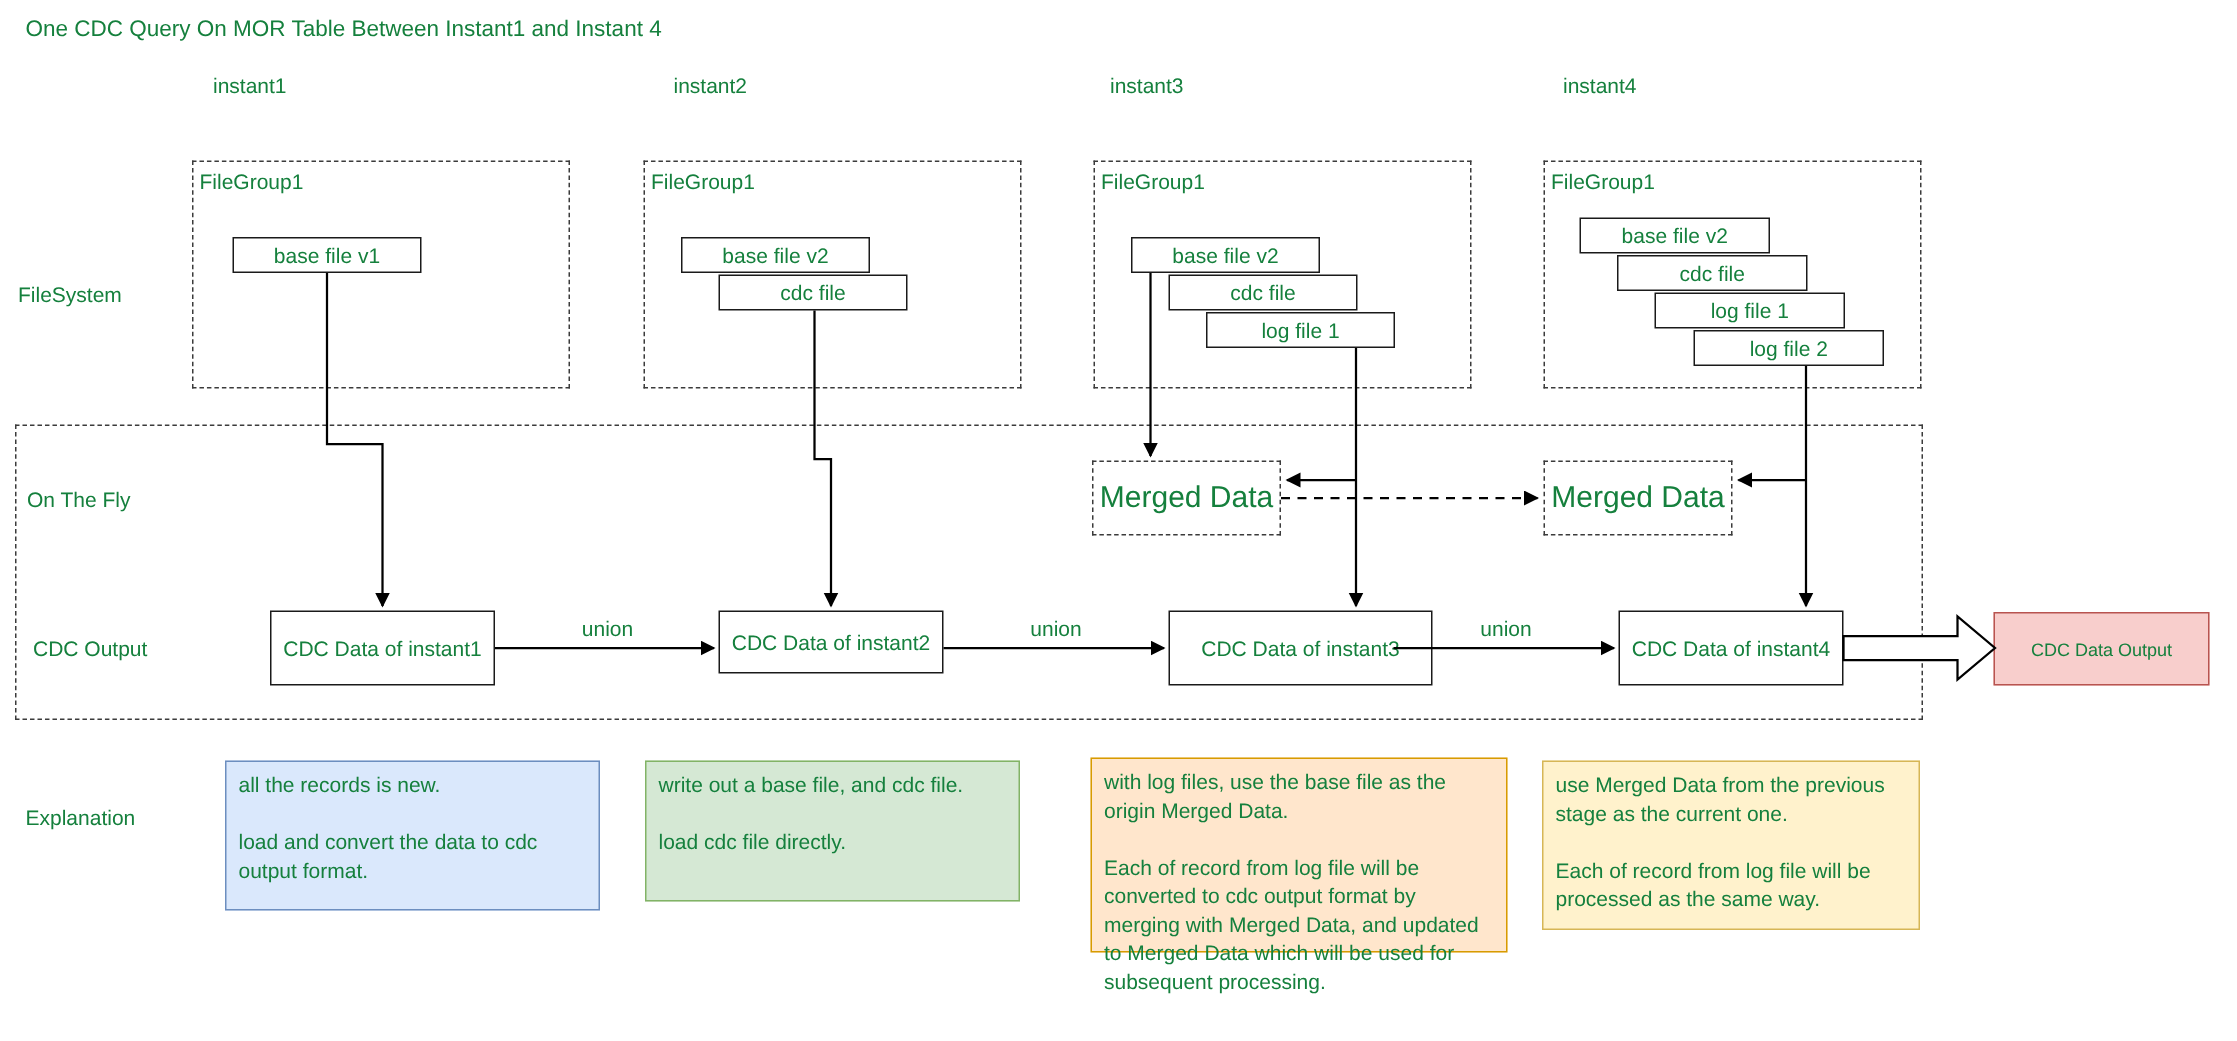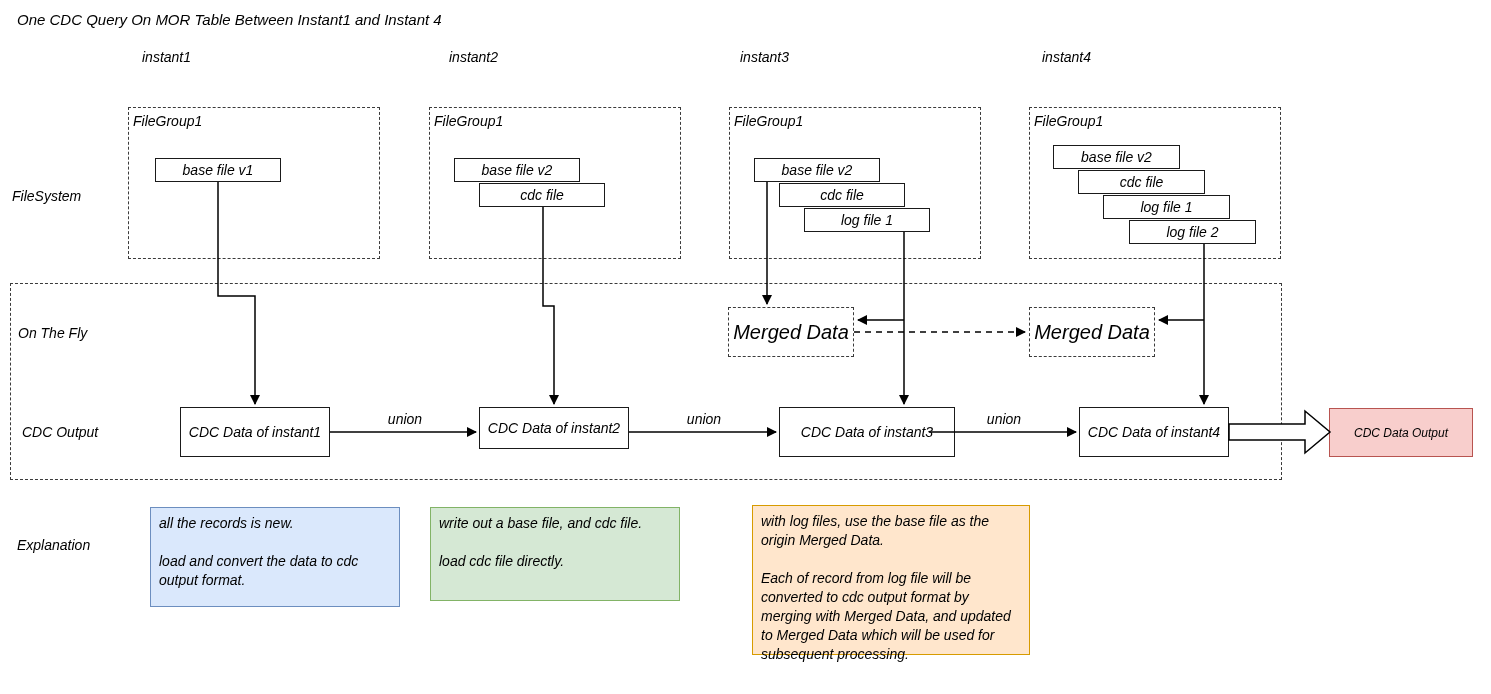--- a/index.html
+++ b/index.html
@@ -1,18 +1,18 @@
 <!DOCTYPE html>
 <html><head>
 <meta charset="utf-8">
 <style>
   html,body{margin:0;padding:0;background:#fff;}
   .canvas{
     position:relative;width:1491px;height:694px;background:#ffffff;
-    font-family:"Liberation Sans",sans-serif;color:#000000;overflow:hidden;font-style:italic;
+    font-family:"Liberation Sans",sans-serif;color:#15803d;overflow:hidden;
   }
   .abs{position:absolute;}
   .title{font-size:15px;}
   .col-label{font-size:14px;}
   .row-label{font-size:14px;}
   .fg-box{border:1.5px dashed #3b3b3b;background:transparent;}
   .fg-label{position:absolute;left:4px;top:5px;font-size:14px;}
   .file-box{
     border:1.5px solid #1a1a1a;background:#ffffff;font-size:14px;
     display:flex;align-items:center;justify-content:center;box-sizing:border-box;
@@ -100,23 +100,26 @@
   <div class="abs edge-label" style="left:954px;top:411px;width:100px;">union</div>
 
   <div class="abs out-box" style="left:1329px;top:408px;width:144px;height:49px;">CDC Data Output</div>
 
   <div class="abs exp-box exp-blue" style="left:130px;top:507px;width:250px;height:100px;margin-left:20px;">all the records is new.
 
 load and convert the data to cdc output format.</div>
   <div class="abs exp-box exp-green" style="left:430px;top:507px;width:250px;height:94px;">write out a base file, and cdc file.
 
 load cdc file directly.</div>
-  <div class="abs exp-box exp-orange" style="left:727px;top:505px;width:278px;height:150px;margin-left:25px;">with log files, use the base file as the origin Merged Data.
+  <div class="abs exp-box exp-orange" style="left:727px;top:505px;width:278px;height:130px;">with log files, use the base file as the origin Merged Data.
 
 Each of record from log file will be converted to cdc output format by merging with Merged Data, and updated to Merged Data which will be used for subsequent processing.</div>
+  <div class="abs exp-box exp-yellow" style="left:1028px;top:507px;width:252px;height:113px;">use Merged Data from the previous stage as the current one.
+
+Each of record from log file will be processed as the same way.</div>
 
   <svg class="wires" width="1491" height="694" viewBox="0 0 1491 694">
     <defs>
       <marker id="arr" markerWidth="12" markerHeight="12" refX="9" refY="5" orient="auto" markerUnits="userSpaceOnUse">
         <path d="M0,0 L10,5 L0,10 z" fill="#000"></path>
       </marker>
     </defs>
 
     <polyline points="218,182 218,296 255,296 255,404" marker-end="url(#arr)"></polyline>
 

